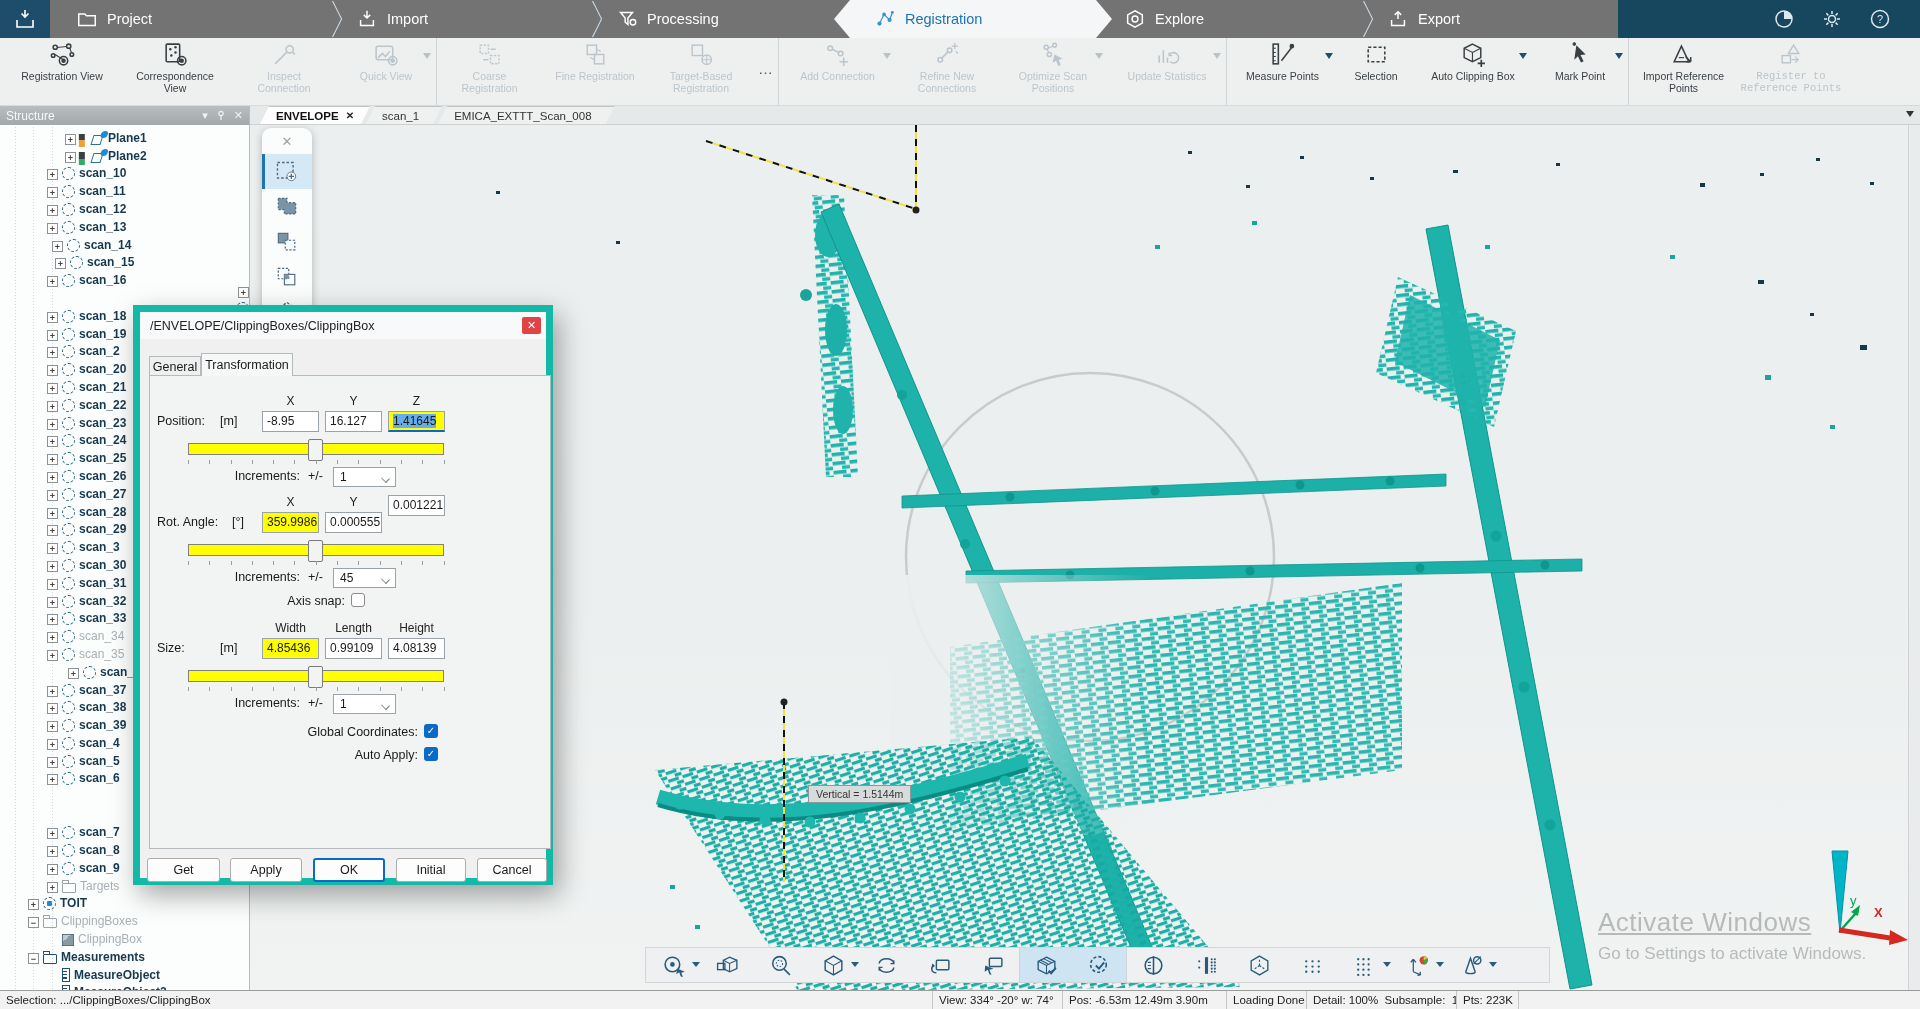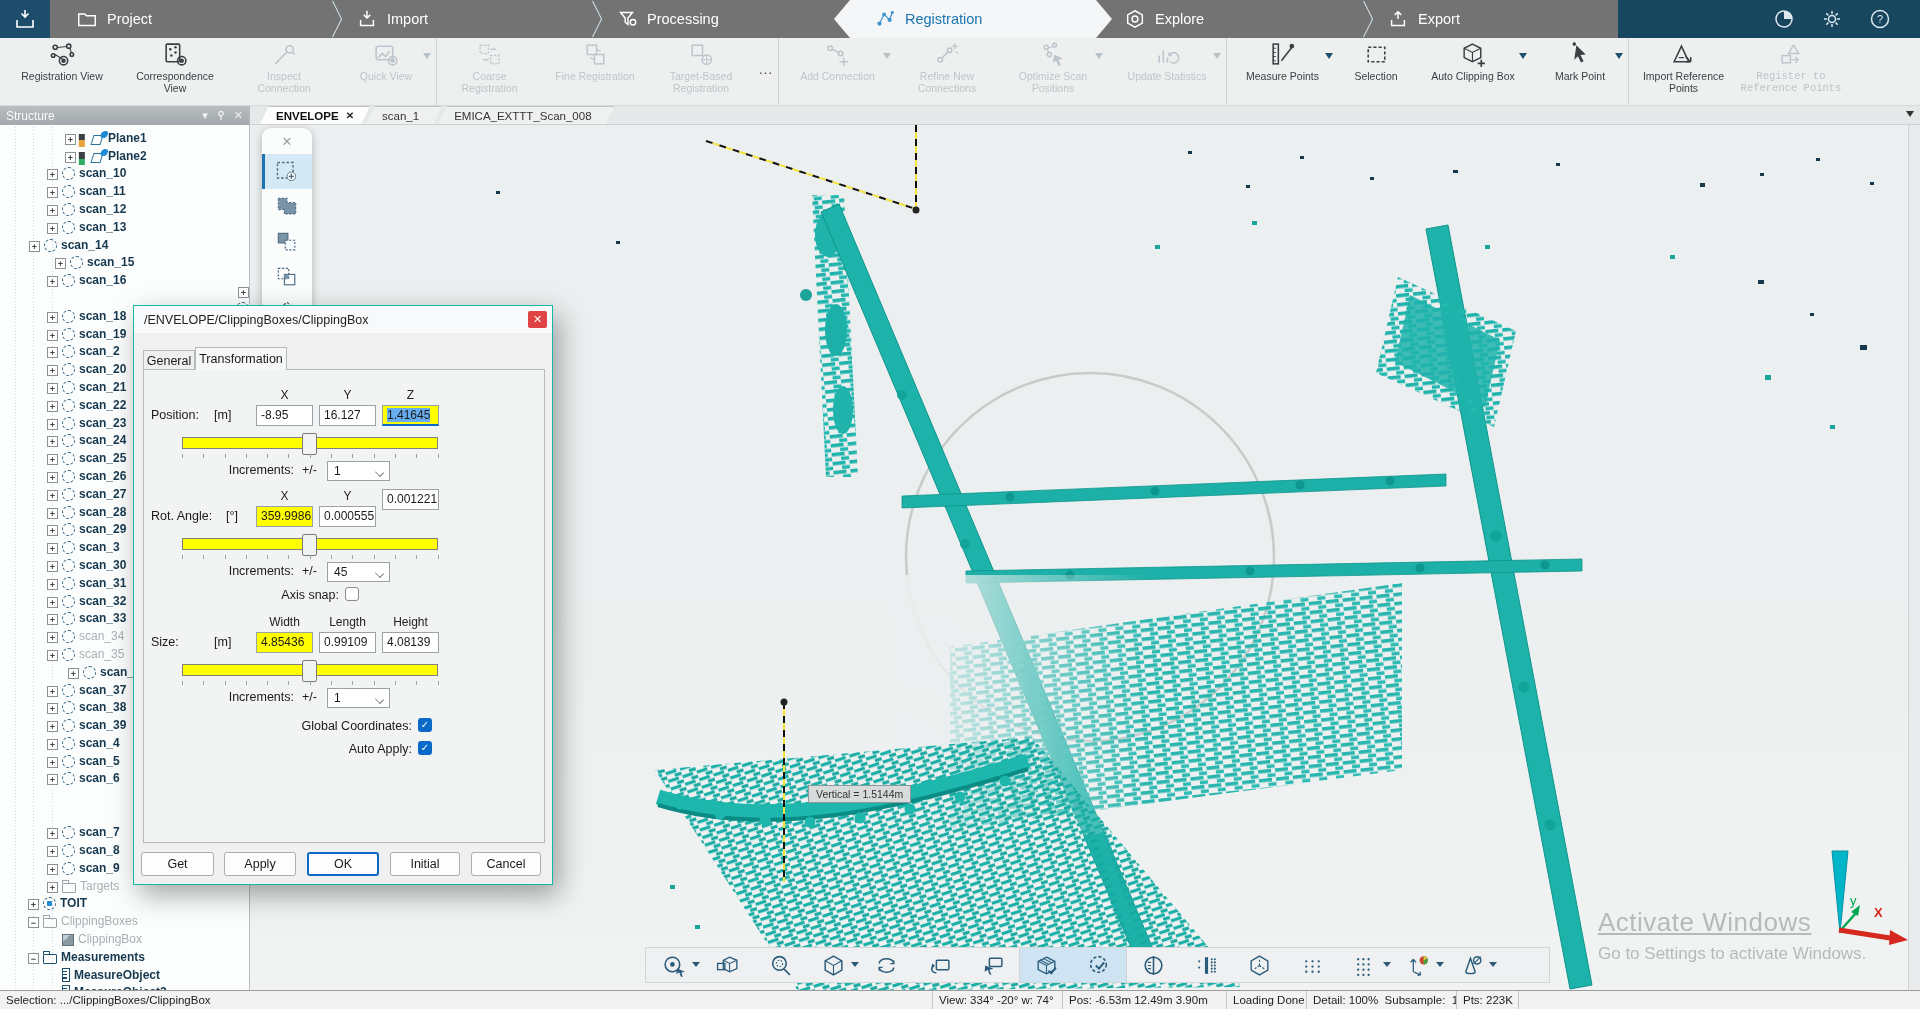--- a/index.html
+++ b/index.html
@@ -81,21 +81,21 @@
   .bt-item svg{width:25px;height:25px;stroke:#2a5b7a;fill:none;color:#2a5b7a;}
   .bt-caret{display:none;position:absolute;right:1px;top:14px;width:0;height:0;border-left:4px solid transparent;border-right:4px solid transparent;border-top:5px solid #2a5b7a;}
   .bt-caret.show{display:block;}
   
   #watermark{position:absolute;left:1348px;top:782px;color:#b6bab9;z-index:4;}
   #watermark .w1{font-size:26px;letter-spacing:.5px;text-decoration:underline;}
   #watermark .w2{font-size:17px;margin-top:6px;}
   #cloudtip{position:absolute;left:558px;top:660px;background:#d8dbdb;border:1px solid #8f9899;color:#333;font-size:10.5px;padding:2px 7px;z-index:7;white-space:pre;}
   #gizmo{position:absolute;left:1568px;top:722px;z-index:5;}
   
-  #dialog{position:absolute;left:133px;top:305px;width:420px;height:580px;background:#f0f0f0;border:1px solid #14b8a6;box-shadow:6px 10px 26px rgba(0,0,0,.35);z-index:50;box-sizing:border-box;font-size:12.5px;color:#1a1a1a;}
+  #dialog{position:absolute;left:133px;top:305px;width:420px;height:580px;background:#f0f0f0;border:7px solid #14b8a6;box-shadow:6px 10px 26px rgba(0,0,0,.35);z-index:50;box-sizing:border-box;font-size:12.5px;color:#1a1a1a;}
   #dlg-title{position:absolute;left:0;top:0;right:0;height:27px;background:#f7f9fa;display:flex;align-items:center;padding-left:10px;font-size:12.5px;color:#222;}
   #dlg-close{position:absolute;right:5px;top:5px;width:19px;height:17px;background:#e04343;color:#fff;font-size:11px;line-height:17px;text-align:center;border-radius:2px;}
   .dlg-tab{position:absolute;font-size:12.5px;text-align:center;box-sizing:border-box;}
   #dlg-tab-general{left:9px;top:44px;width:52px;height:20px;line-height:20px;border:1px solid #b5babe;background:#eef0f0;}
   #dlg-tab-transform{left:61px;top:41px;width:92px;height:23px;line-height:23px;border:1px solid #b5babe;border-bottom:none;background:#f6f8f8;z-index:2;}
   #dlg-box{position:absolute;left:9px;top:63px;width:402px;height:474px;border:1px solid #b5babe;background:#f2f3f3;box-sizing:border-box;}
   .fld{position:absolute;width:57px;height:21px;background:#fff;border:1px solid #9aa2a8;box-sizing:border-box;font-size:12px;line-height:19px;padding-left:4px;overflow:hidden;white-space:nowrap;}
   .fld.yellow{background:#ffff00;}
   .fld.selz{background:#ffff00;border-bottom:2px solid #0b69c7;}
   .fld.selz span{background:#67aded;}
@@ -758,21 +758,21 @@
           <span class="ticon" data-ticon="scan"></span>
           <span>scan_12</span>
         </div>
 
         <div class="trow" style="padding-left: 47px;">
           <span class="exp" data-exp="p"></span>
           <span class="ticon" data-ticon="scan"></span>
           <span>scan_13</span>
         </div>
 
-        <div class="trow" style="padding-left: 29px;">
+        <div class="trow" style="padding-left: 52px;">
           <span class="exp" data-exp="p"></span>
           <span class="ticon" data-ticon="scan"></span>
           <span>scan_14</span>
         </div>
 
         <div class="trow" style="padding-left: 47px; margin-left: 8px;">
           <span class="exp" data-exp="p"></span>
           <span class="ticon" data-ticon="scan"></span>
           <span>scan_15</span>
         </div>

